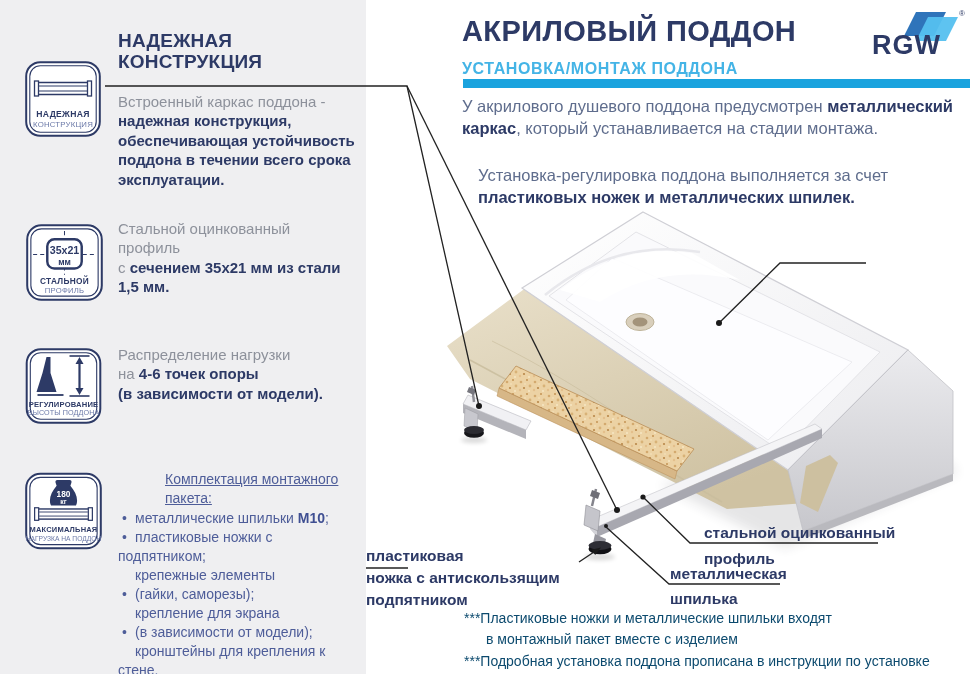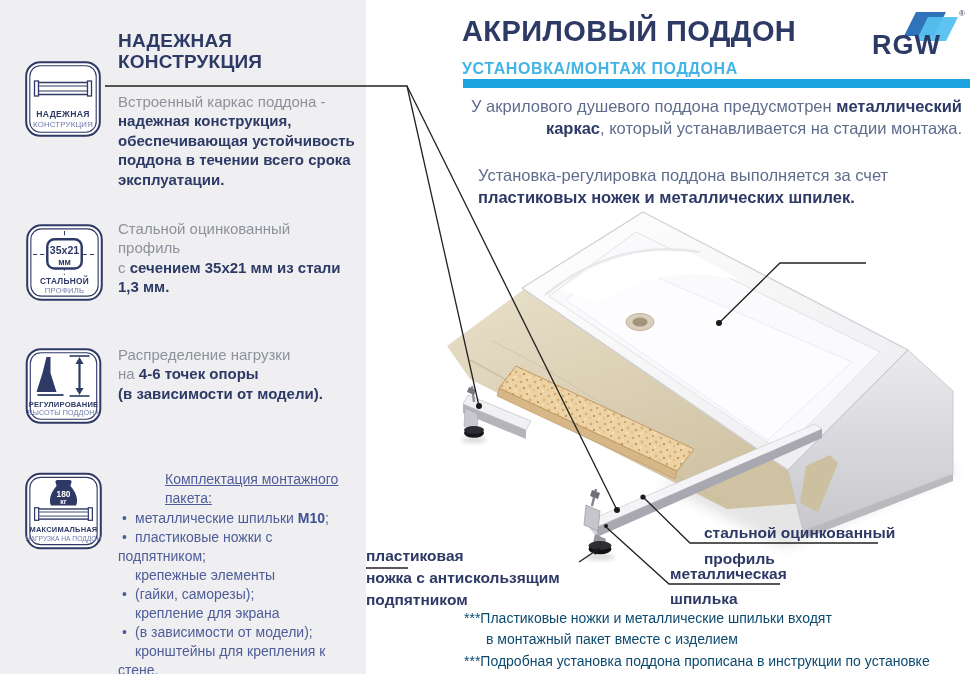--- a/index.html
+++ b/index.html
@@ -23,21 +23,21 @@
   .pkg-line.bullet{padding-left:4px;}
   .pkg-line.flush{padding-left:0;}
   .pkg-line .blt{display:inline-block;width:13px;}
   .pkg-line strong{font-weight:bold;color:#3f4f92;}
 
   .title{position:absolute;left:462px;top:15px;font-size:29px;font-weight:bold;color:#2d3a66;letter-spacing:.4px;}
   .subtitle{position:absolute;left:462px;top:60px;font-size:16px;color:#44b4e6;letter-spacing:.6px;font-weight:bold;}
   .cyan-bar{position:absolute;left:463px;top:79px;width:507px;height:9px;background:#1aa3de;}
   .intro{position:absolute;left:462px;width:500px;font-size:16.5px;line-height:22px;color:#5f6d8d;}
   .intro strong{color:#2d3a66;font-weight:bold;}
-  .p1{top:95px;text-align:right;}
+  .p1{top:95px;}
   .p2{top:148px;}
 
   .logo{position:absolute;left:860px;top:6px;width:106px;height:56px;}
 
   .overlay{position:absolute;left:0;top:0;width:970px;height:674px;pointer-events:none;}
 
   .dlabel{position:absolute;font-size:15.5px;font-weight:bold;color:#2d3a66;z-index:6;}
   .lbl-tray{left:782px;top:238px;line-height:25px;}
   .lbl-profile{left:704px;top:520px;line-height:26px;}
   .lbl-stud{left:670px;top:561px;line-height:25px;}
@@ -90,21 +90,21 @@
         <rect x="21" y="15" width="34" height="29" rx="7" fill="#fff" stroke="#2d3a66" stroke-width="2.4"></rect>
         <text x="38" y="30" text-anchor="middle" font-size="10.5" font-weight="bold" fill="#2d3a66">35x21</text>
         <text x="38" y="40" text-anchor="middle" font-size="8.5" font-weight="bold" fill="#2d3a66">мм</text>
         <text x="38" y="59" text-anchor="middle" font-size="8.2" font-weight="bold" fill="#2d3a66" letter-spacing="0.3">СТАЛЬНОЙ</text>
         <text x="38" y="68" text-anchor="middle" font-size="7.6" fill="#6b79a8" letter-spacing="0.2">ПРОФИЛЬ</text>
       </svg>
       <div class="f-body" style="top:219px;width:256px">
         <div><span class="g">Стальной оцинкованный</span><strong></strong></div>
         <div><span class="g">профиль</span><strong></strong></div>
         <div><span class="g">с </span><strong>сечением 35х21 мм из стали</strong></div>
-        <div><span class="g"></span><strong>1,3 мм.</strong></div>
+        <div><span class="g"></span><strong>1,5 мм.</strong></div>
       </div>
     </div>
 
     <div class="feature">
       <svg class="icon-svg" style="position:absolute;left:25px;top:348px" width="77" height="76" viewBox="0 0 76 76">
         <rect x="1.2" y="1.2" width="73.6" height="73.6" rx="14" fill="#fff" stroke="#2d3a66" stroke-width="2"></rect>
         <rect x="4.8" y="4.8" width="66.4" height="66.4" rx="10.5" fill="none" stroke="#2d3a66" stroke-width="1.1"></rect>
         <path d="M21,9 h4 v16 l6,19 h-20 l6,-19 z" fill="#2d3a66"></path>
         <line x1="12" y1="47" x2="38" y2="47" stroke="#2d3a66" stroke-width="1.8"></line>
         <line x1="44" y1="8" x2="64" y2="8" stroke="#2d3a66" stroke-width="1.6"></line>

